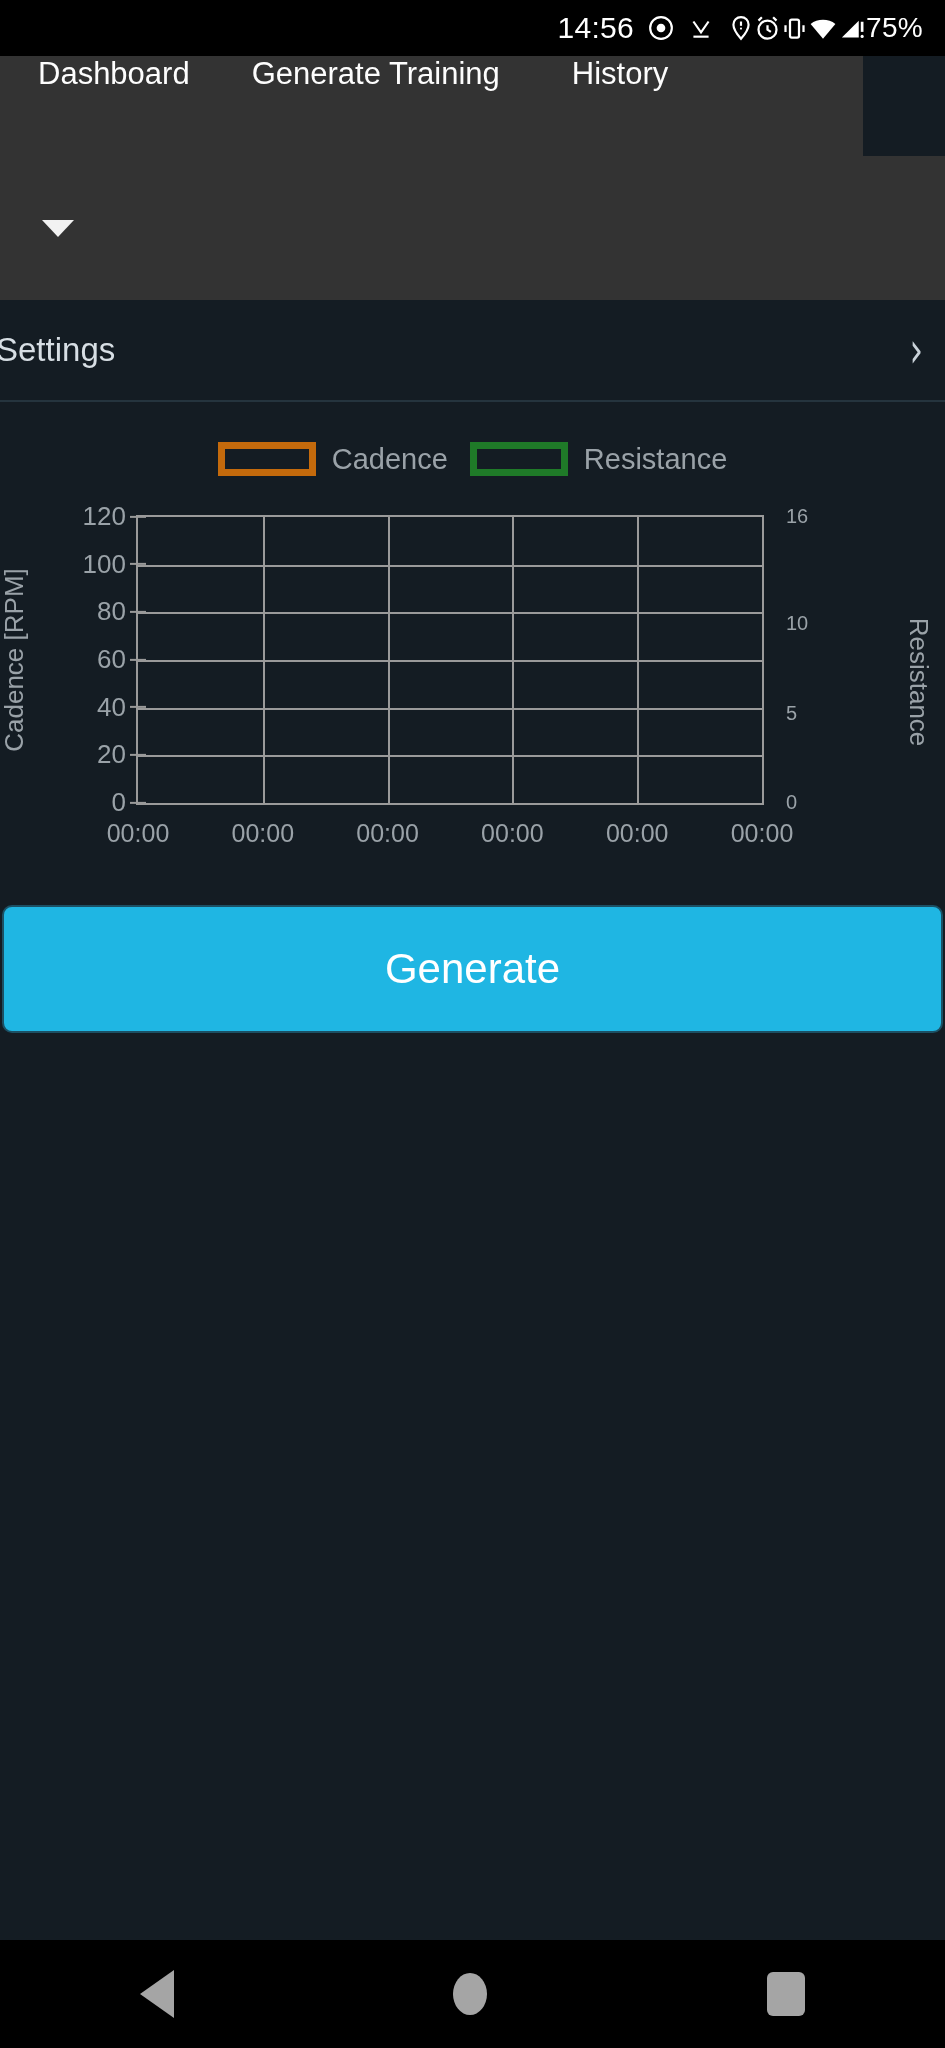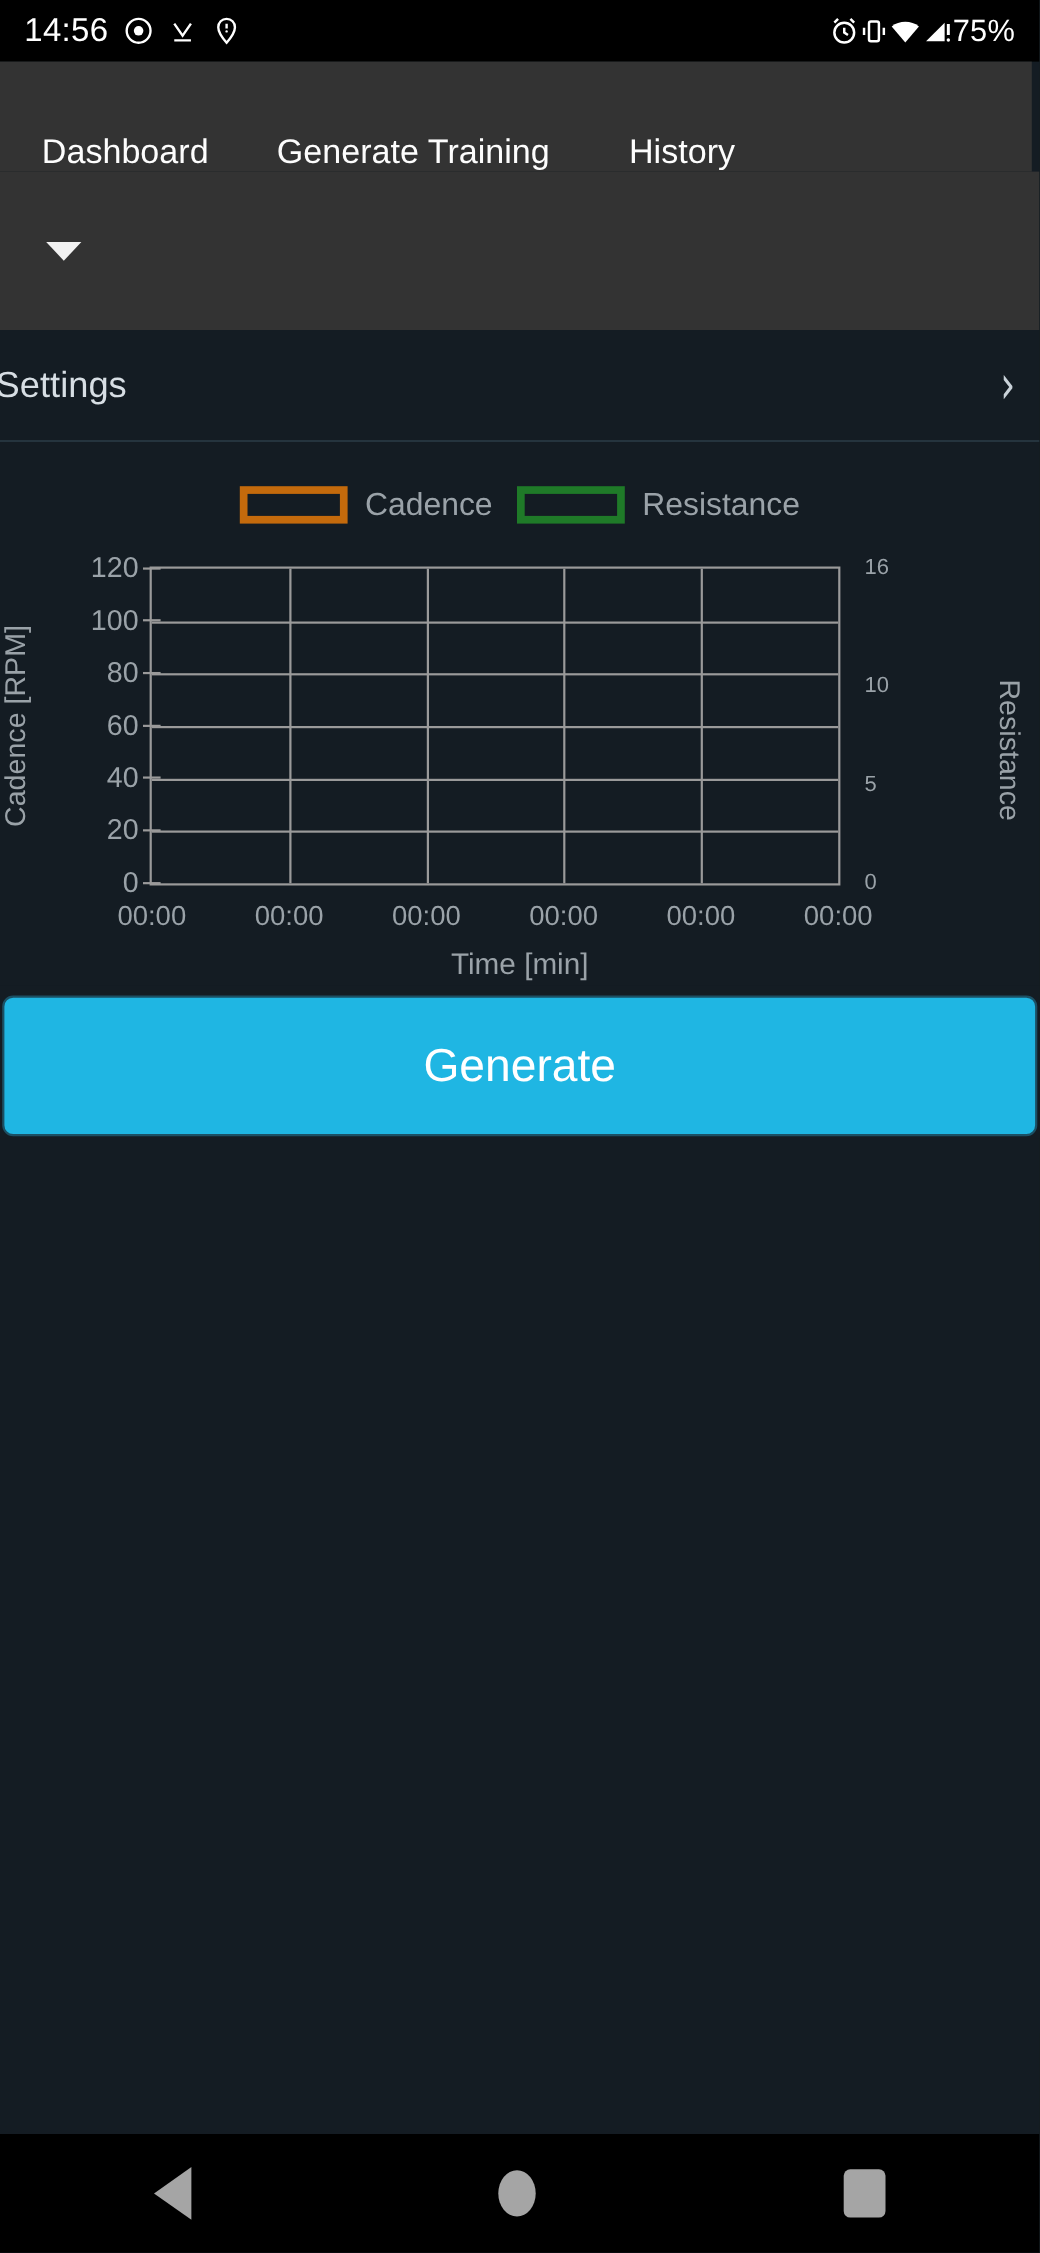--- a/index.html
+++ b/index.html
@@ -8,34 +8,34 @@
     background:#141c23;
     font-family:"Liberation Sans", sans-serif;
     overflow:hidden;
   }
   #screen { position:relative; width:945px; height:2048px; background:#141c23; }
 
   
   #status-bar {
     position:absolute; left:0; top:0; width:945px; height:56px;
     background:#000; color:#fff;
-    display:flex; align-items:center; justify-content:space-between;
+    display:flex; align-items:center; justify-content:flex-end;
     padding:0 22px;
   }
   #status-left  { display:flex; align-items:center; gap:14px; }
   #status-right { display:flex; align-items:center; }
   .clock { font-size:30px; letter-spacing:.3px; }
   .battery-pct { font-size:28px; letter-spacing:.3px; }
   .sicon { display:inline-block; line-height:0; }
 
   
   #tab-bar {
-    position:absolute; left:0; top:56px; width:938px; height:100px;
+    position:absolute; left:0; top:56px; width:863px; height:100px;
     background:#333333;
-    display:flex; align-items:flex-end;
+    display:flex; align-items:flex-start;
   }
   .tab {
     color:#fdfdfd; font-size:31px; white-space:nowrap;
     padding:0 0; cursor:pointer;
   }
   #tab-dashboard { margin-left:38px; }
   #tab-generate  { margin-left:62px; }
   #tab-history   { margin-left:72px; }
 
   
@@ -291,21 +291,20 @@
           <div class="vgrid" style="left: 20%; background: rgb(154, 154, 154);"></div>
           <div class="xtick" style="left: 20%;">00:00</div>
           <div class="vgrid" style="left: 40%; background: rgb(154, 154, 154);"></div>
           <div class="xtick" style="left: 40%;">00:00</div>
           <div class="vgrid" style="left: 60%; background: rgb(154, 154, 154);"></div>
           <div class="xtick" style="left: 60%;">00:00</div>
           <div class="vgrid" style="left: 80%; background: rgb(154, 154, 154);"></div>
           <div class="xtick" style="left: 80%;">00:00</div>
           <div class="xtick" style="left: 100%;">00:00</div>
         </div>
-      <div id="xlabel">Time [min]</div>
     </div>
   </div>
 
   <div id="generate-button" style="background: rgb(31, 182, 227);">
     <span id="generate-button-label">Generate</span>
   </div>
 
   <div id="content-filler"></div>
 
   <div id="nav-bar">

